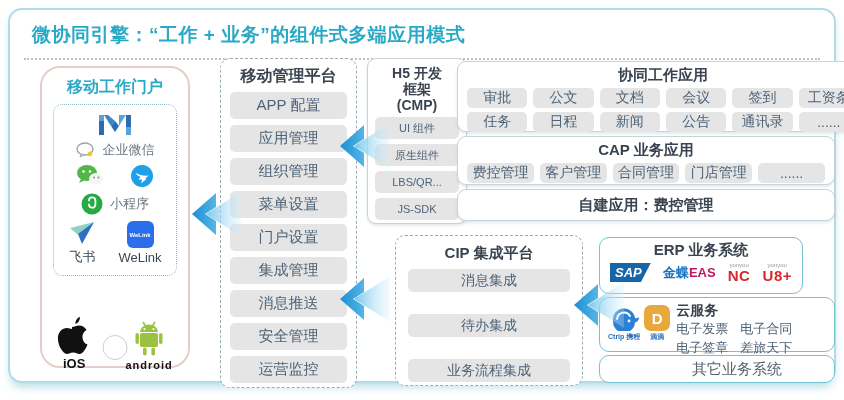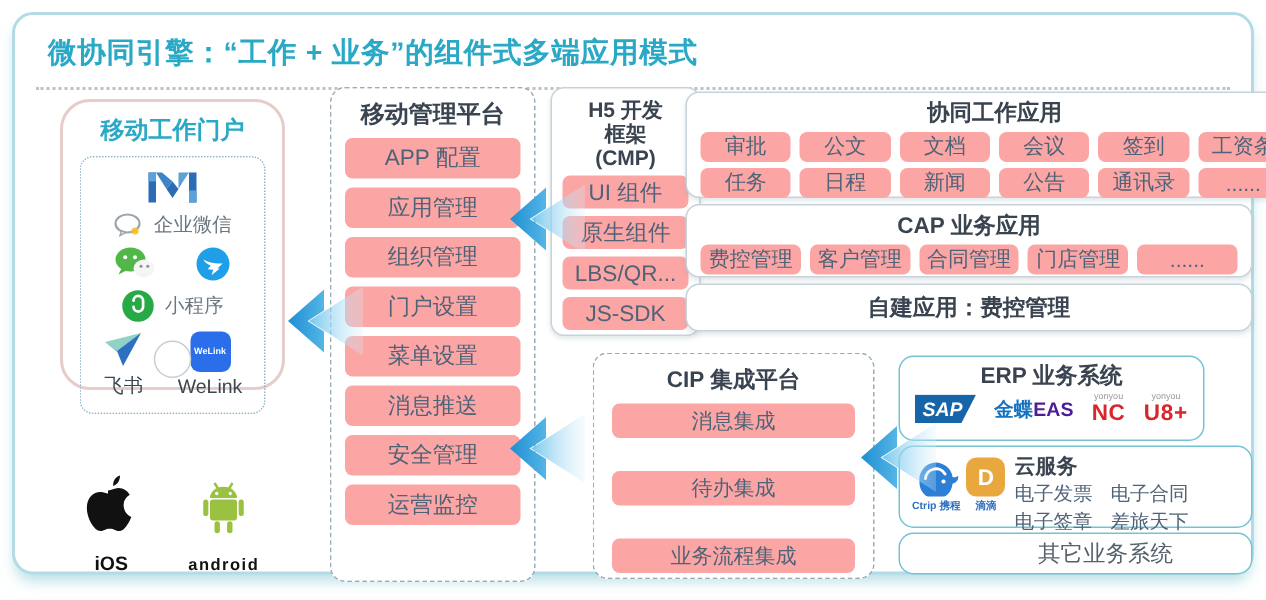--- a/index.html
+++ b/index.html
@@ -10,66 +10,66 @@
   .outer { position:absolute; left:8px; top:8px; width:828px; height:375px;
     background:#fff; border:2px solid #b3dbe6; border-radius:14px;
     box-shadow:0 6px 9px -2px rgba(126,196,212,.55); }
 
   .main-title { position:absolute; left:22px; top:12px; font-size:19px; font-weight:bold;
     color:#2aa9c6; letter-spacing:.5px; white-space:nowrap; }
   .title-rule { position:absolute; left:14px; right:14px; top:48px;
     border-top:2px dotted #b9c3c9; }
 
   
-  .phone { position:absolute; left:30px; top:56px; width:150px; height:194px;
+  .phone { position:absolute; left:30px; top:56px; width:150px; height:302px;
     background:#fff; border:2px solid #e6cdc9; border-radius:20px; }
   .phone-title { text-align:center; margin-top:9px; font-size:16px; font-weight:bold; color:#2aa9c6; white-space:nowrap; }
   .phone-apps { position:absolute; left:11px; right:11px; top:36px; height:172px;
     border:1.5px dotted #8db7c6; border-radius:9px; display:flex; flex-direction:column;
     align-items:center; justify-content:space-evenly; padding:4px 0; }
   .app-row { display:flex; align-items:center; gap:7px; }
   .app-label { font-size:13px; color:#6b7680; white-space:nowrap; }
   .pair-grid { display:flex; gap:22px; align-items:center; }
   .pair-col { display:flex; flex-direction:column; align-items:center; gap:2px; }
   .pair-col .app-label { color:#3c4650; font-size:13px; }
   .home-btn { position:absolute; left:50%; bottom:6px; transform:translateX(-50%);
     width:25px; height:25px; border:1.5px solid #c9ced2; border-radius:50%; }
 
   .welink-tile { width:27px; height:27px; background:#2a6ee9; border-radius:6px;
     color:#fff; font-size:6px; font-weight:bold; display:flex; align-items:center; justify-content:center; }
   .didi-tile { width:26px; height:26px; background:#e9a83e; border-radius:7px;
     color:#fff; font-size:15px; font-weight:bold; display:flex; align-items:center; justify-content:center; }
 
   .os-row { position:absolute; left:30px; top:306px; width:150px; display:flex;
     justify-content:space-around; align-items:flex-end; }
-  .os-item { display:flex; flex-direction:column; align-items:center; gap:12px; }
+  .os-item { display:flex; flex-direction:column; align-items:center; gap:0; }
   .os-label { font-size:13px; font-weight:bold; color:#111; }
   .android-word { font-size:11px; letter-spacing:1px; }
 
   
   .dash-box { position:absolute; border:1.6px dashed #98abb6; border-radius:10px; background:#fff; }
   .soft-box { position:absolute; border:1.5px solid #c7d3d9; border-radius:9px; background:#fff;
     box-shadow:0 2px 3px rgba(150,170,180,.25); }
   .teal-box { position:absolute; border:1.6px solid #74c3d5; border-radius:10px; background:#fff; }
   .box-title { text-align:center; font-weight:bold; color:#3a4450; white-space:nowrap; }
 
-  .pill { background:#fca5a5; color:#4e6377; border-radius:5px; text-align:center;
+  .pill { background:#e5e5e5; color:#4e6377; border-radius:5px; text-align:center;
     display:flex; align-items:center; justify-content:center; white-space:nowrap; }
 
   
   .mgmt { left:210px; top:48px; width:137px; height:330px; padding:7px 9px; }
   .mgmt .box-title { font-size:16px; margin-bottom:5px; }
   .mgmt-list { display:flex; flex-direction:column; gap:6px; }
   .mgmt-list .pill { height:27px; font-size:15px; }
 
   
   .h5box { left:357px; top:48px; width:100px; height:166px; padding:6px 7px; }
   .h5box .box-title { font-size:14px; line-height:16px; }
   .h5-list { display:flex; flex-direction:column; gap:5px; margin-top:4px; }
-  .h5-list .pill { height:22px; font-size:15px; }
+  .h5-list .pill { height:22px; font-size:11px; }
 
   
   .cip { left:385px; top:225px; width:188px; height:151px; padding:8px 12px; }
   .cip .box-title { font-size:15px; margin-bottom:6px; }
   .cip-list { display:flex; flex-direction:column; gap:22px; }
   .cip-list .pill { height:23px; font-size:14px; }
 
   
   .collab { left:447px; top:51px; width:412px; height:71px; padding:4px 9px; }
   .collab .box-title { font-size:15px; }
@@ -85,21 +85,21 @@
     align-items:center; justify-content:center; }
   .custom-label { font-size:15px; font-weight:bold; color:#3a4450; }
 
   
   .erp { left:589px; top:227px; width:204px; height:57px; padding:3px 8px; }
   .erp .box-title { font-size:15px; }
   .erp-logos { display:flex; align-items:center; justify-content:space-between; margin-top:2px; padding:0 2px; }
   .sap-logo { background:#1565a8; color:#fff; font-weight:bold; font-style:italic;
     font-size:13px; padding:2px 9px 2px 5px; clip-path:polygon(0 0,100% 0,76% 100%,0 100%); }
   .kingdee { font-size:13px; font-weight:bold; white-space:nowrap; }
-  .kingdee .kd { color:#1673c2; } .kingdee .eas { color:#4c1d95;margin-top:44px; }
+  .kingdee .kd { color:#1673c2; } .kingdee .eas { color:#be185d;margin-top:44px; }
   .yy-stack { display:flex; flex-direction:column; align-items:center; line-height:1; }
   .yy { font-size:6px; color:#999; }
   .red-logo { color:#d7272d; font-weight:bold; font-size:15px; letter-spacing:.5px; }
 
   .cloud { left:589px; top:287px; width:236px; height:55px; padding:4px 8px; display:flex; gap:6px; }
   .cloud-icons { display:flex; gap:4px; align-items:flex-start; padding-top:3px; }
   .cloud-ic { display:flex; flex-direction:column; align-items:center; gap:1px; }
   .cloud-ic .cap-txt { font-size:7px; color:#2b6fc0; font-weight:bold; white-space:nowrap; }
   .cloud-text { flex:1; }
   .cloud-title { font-size:14px; font-weight:bold; color:#3a4450; }
@@ -223,22 +223,23 @@
         <span class="os-label android-word">android</span>
       </div>
     </div>
 
     <div class="dash-box mgmt">
       <div class="box-title">移动管理平台</div>
       <div class="mgmt-list">
           <span class="pill">APP 配置</span>
           <span class="pill">应用管理</span>
           <span class="pill">组织管理</span>
+          <span class="pill">菜单设置</span>
           <span class="pill">门户设置</span>
-          <span class="pill">菜单设置</span>
+          <span class="pill">集成管理</span>
           <span class="pill">消息推送</span>
           <span class="pill">安全管理</span>
           <span class="pill">运营监控</span>
         </div>
     </div>
 
     <div class="soft-box h5box">
       <div class="box-title">
         <div>H5 开发</div>
         <div>框架</div>

